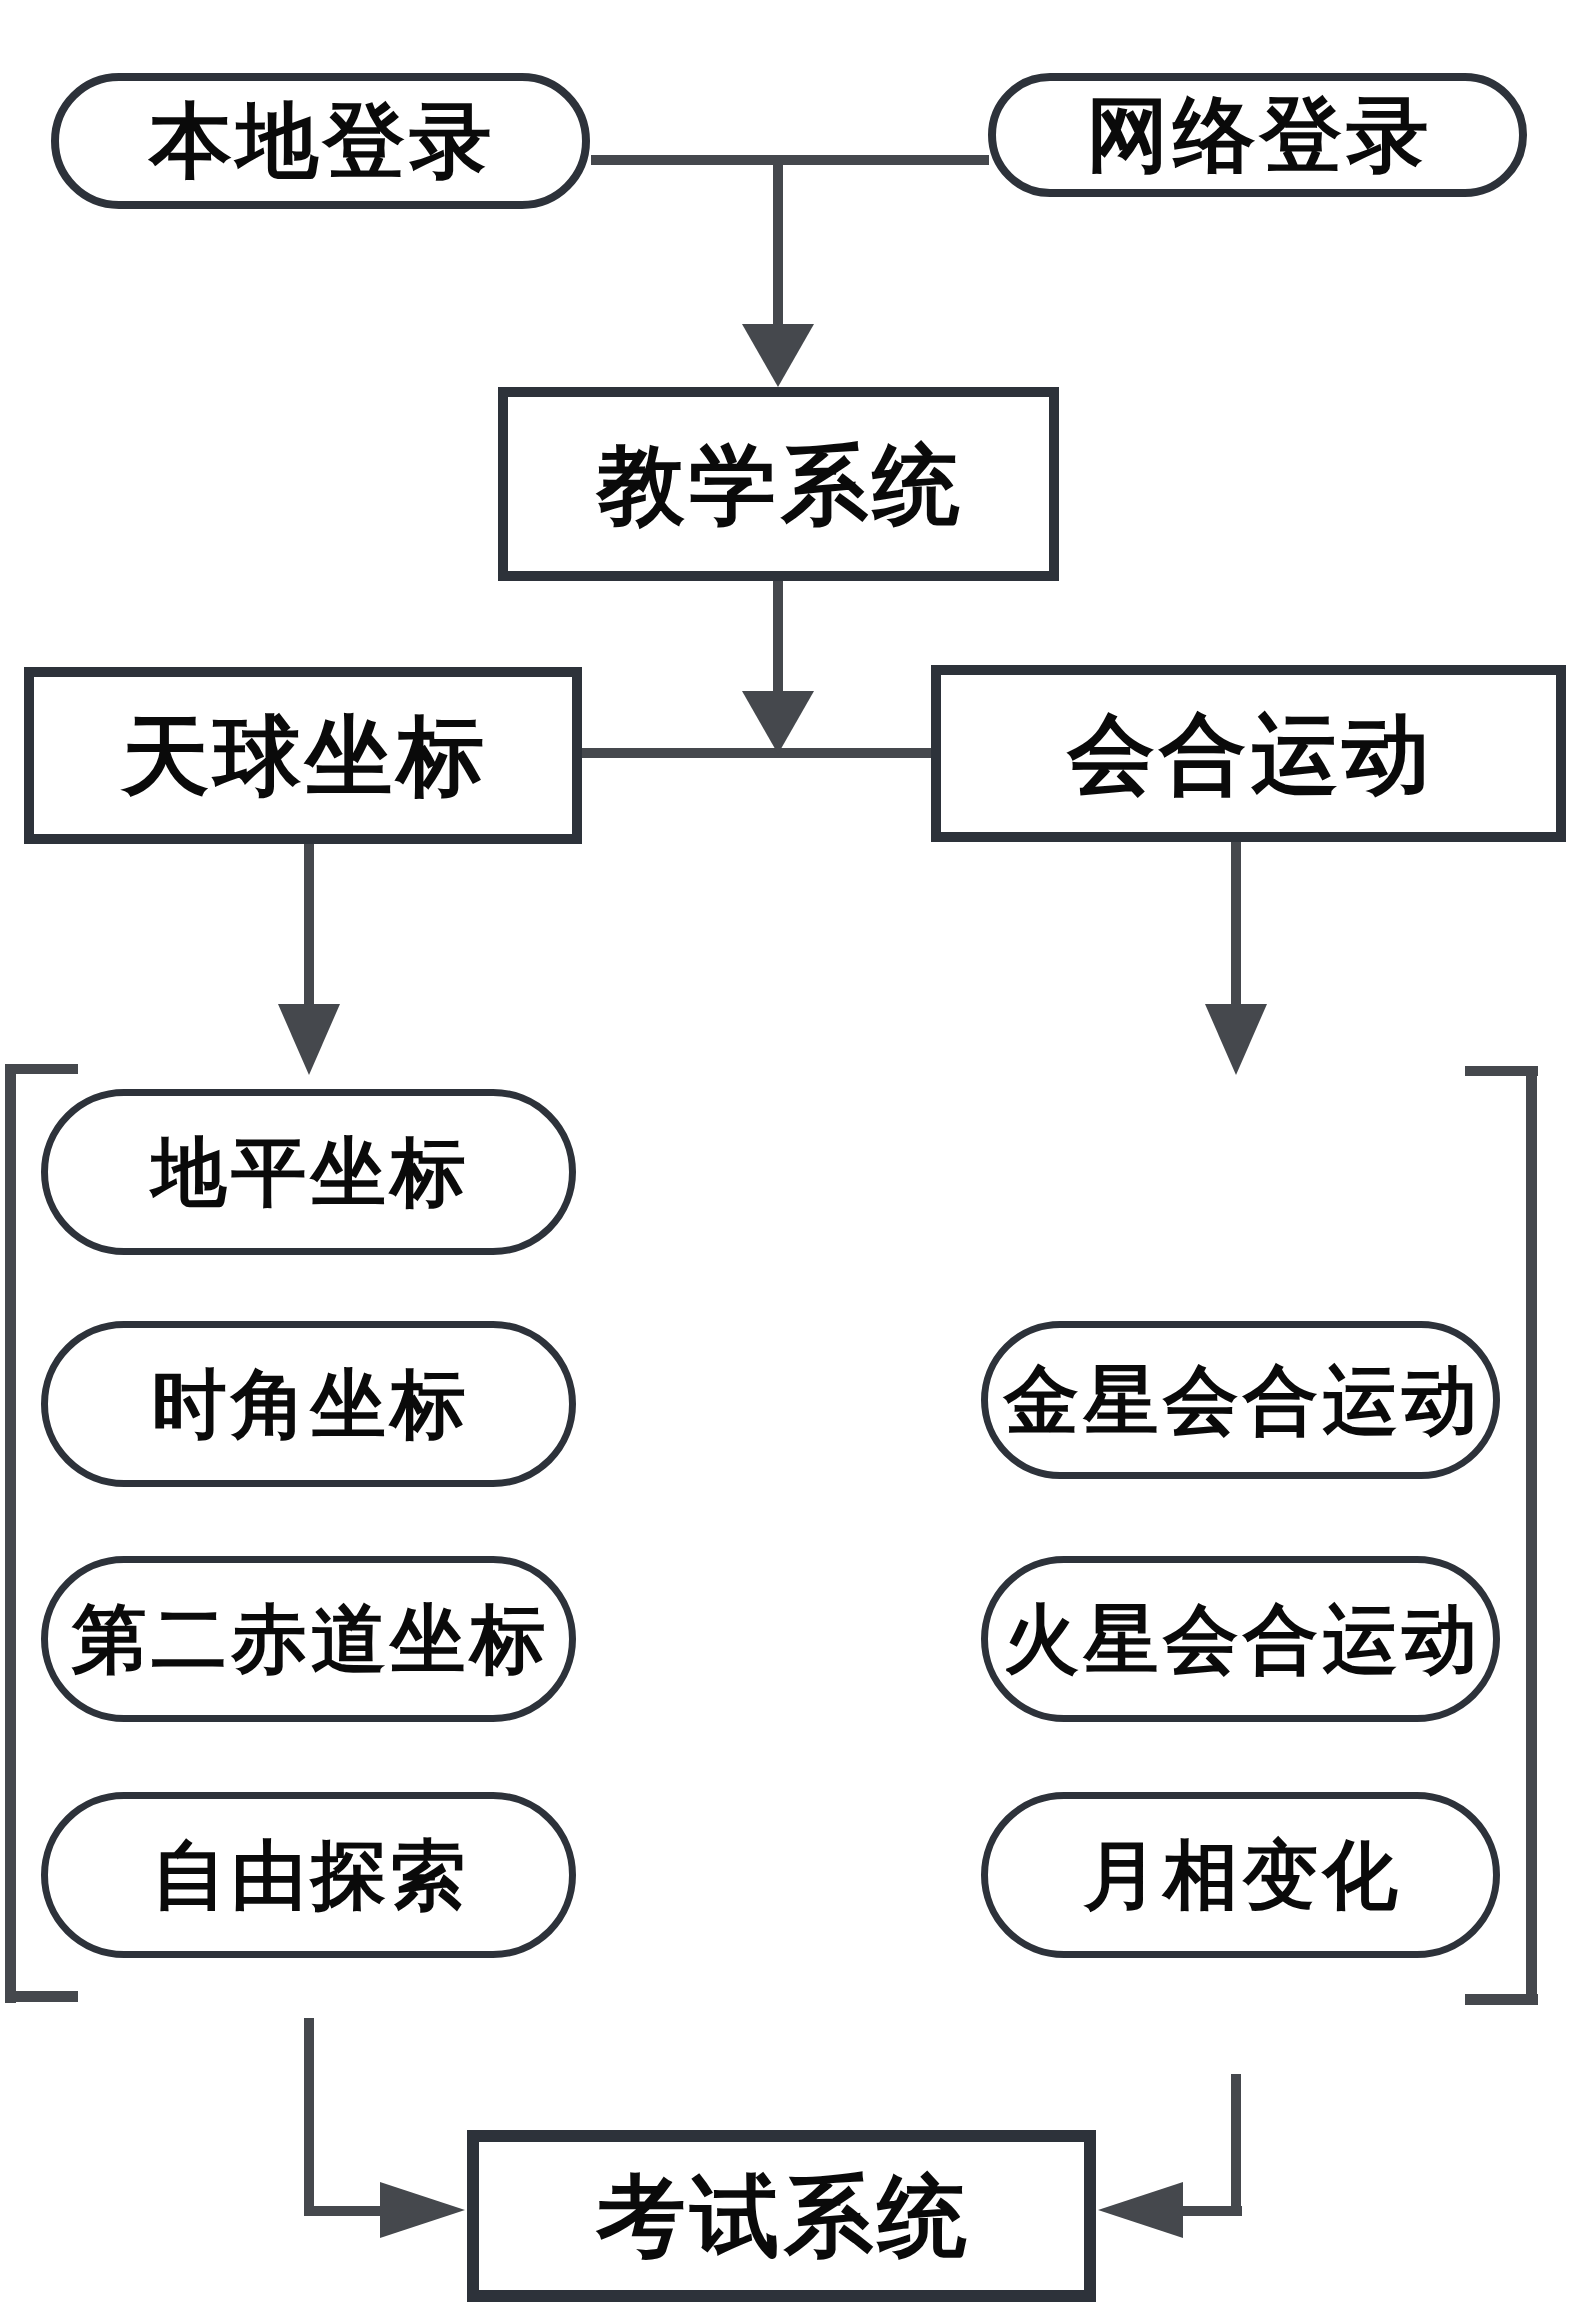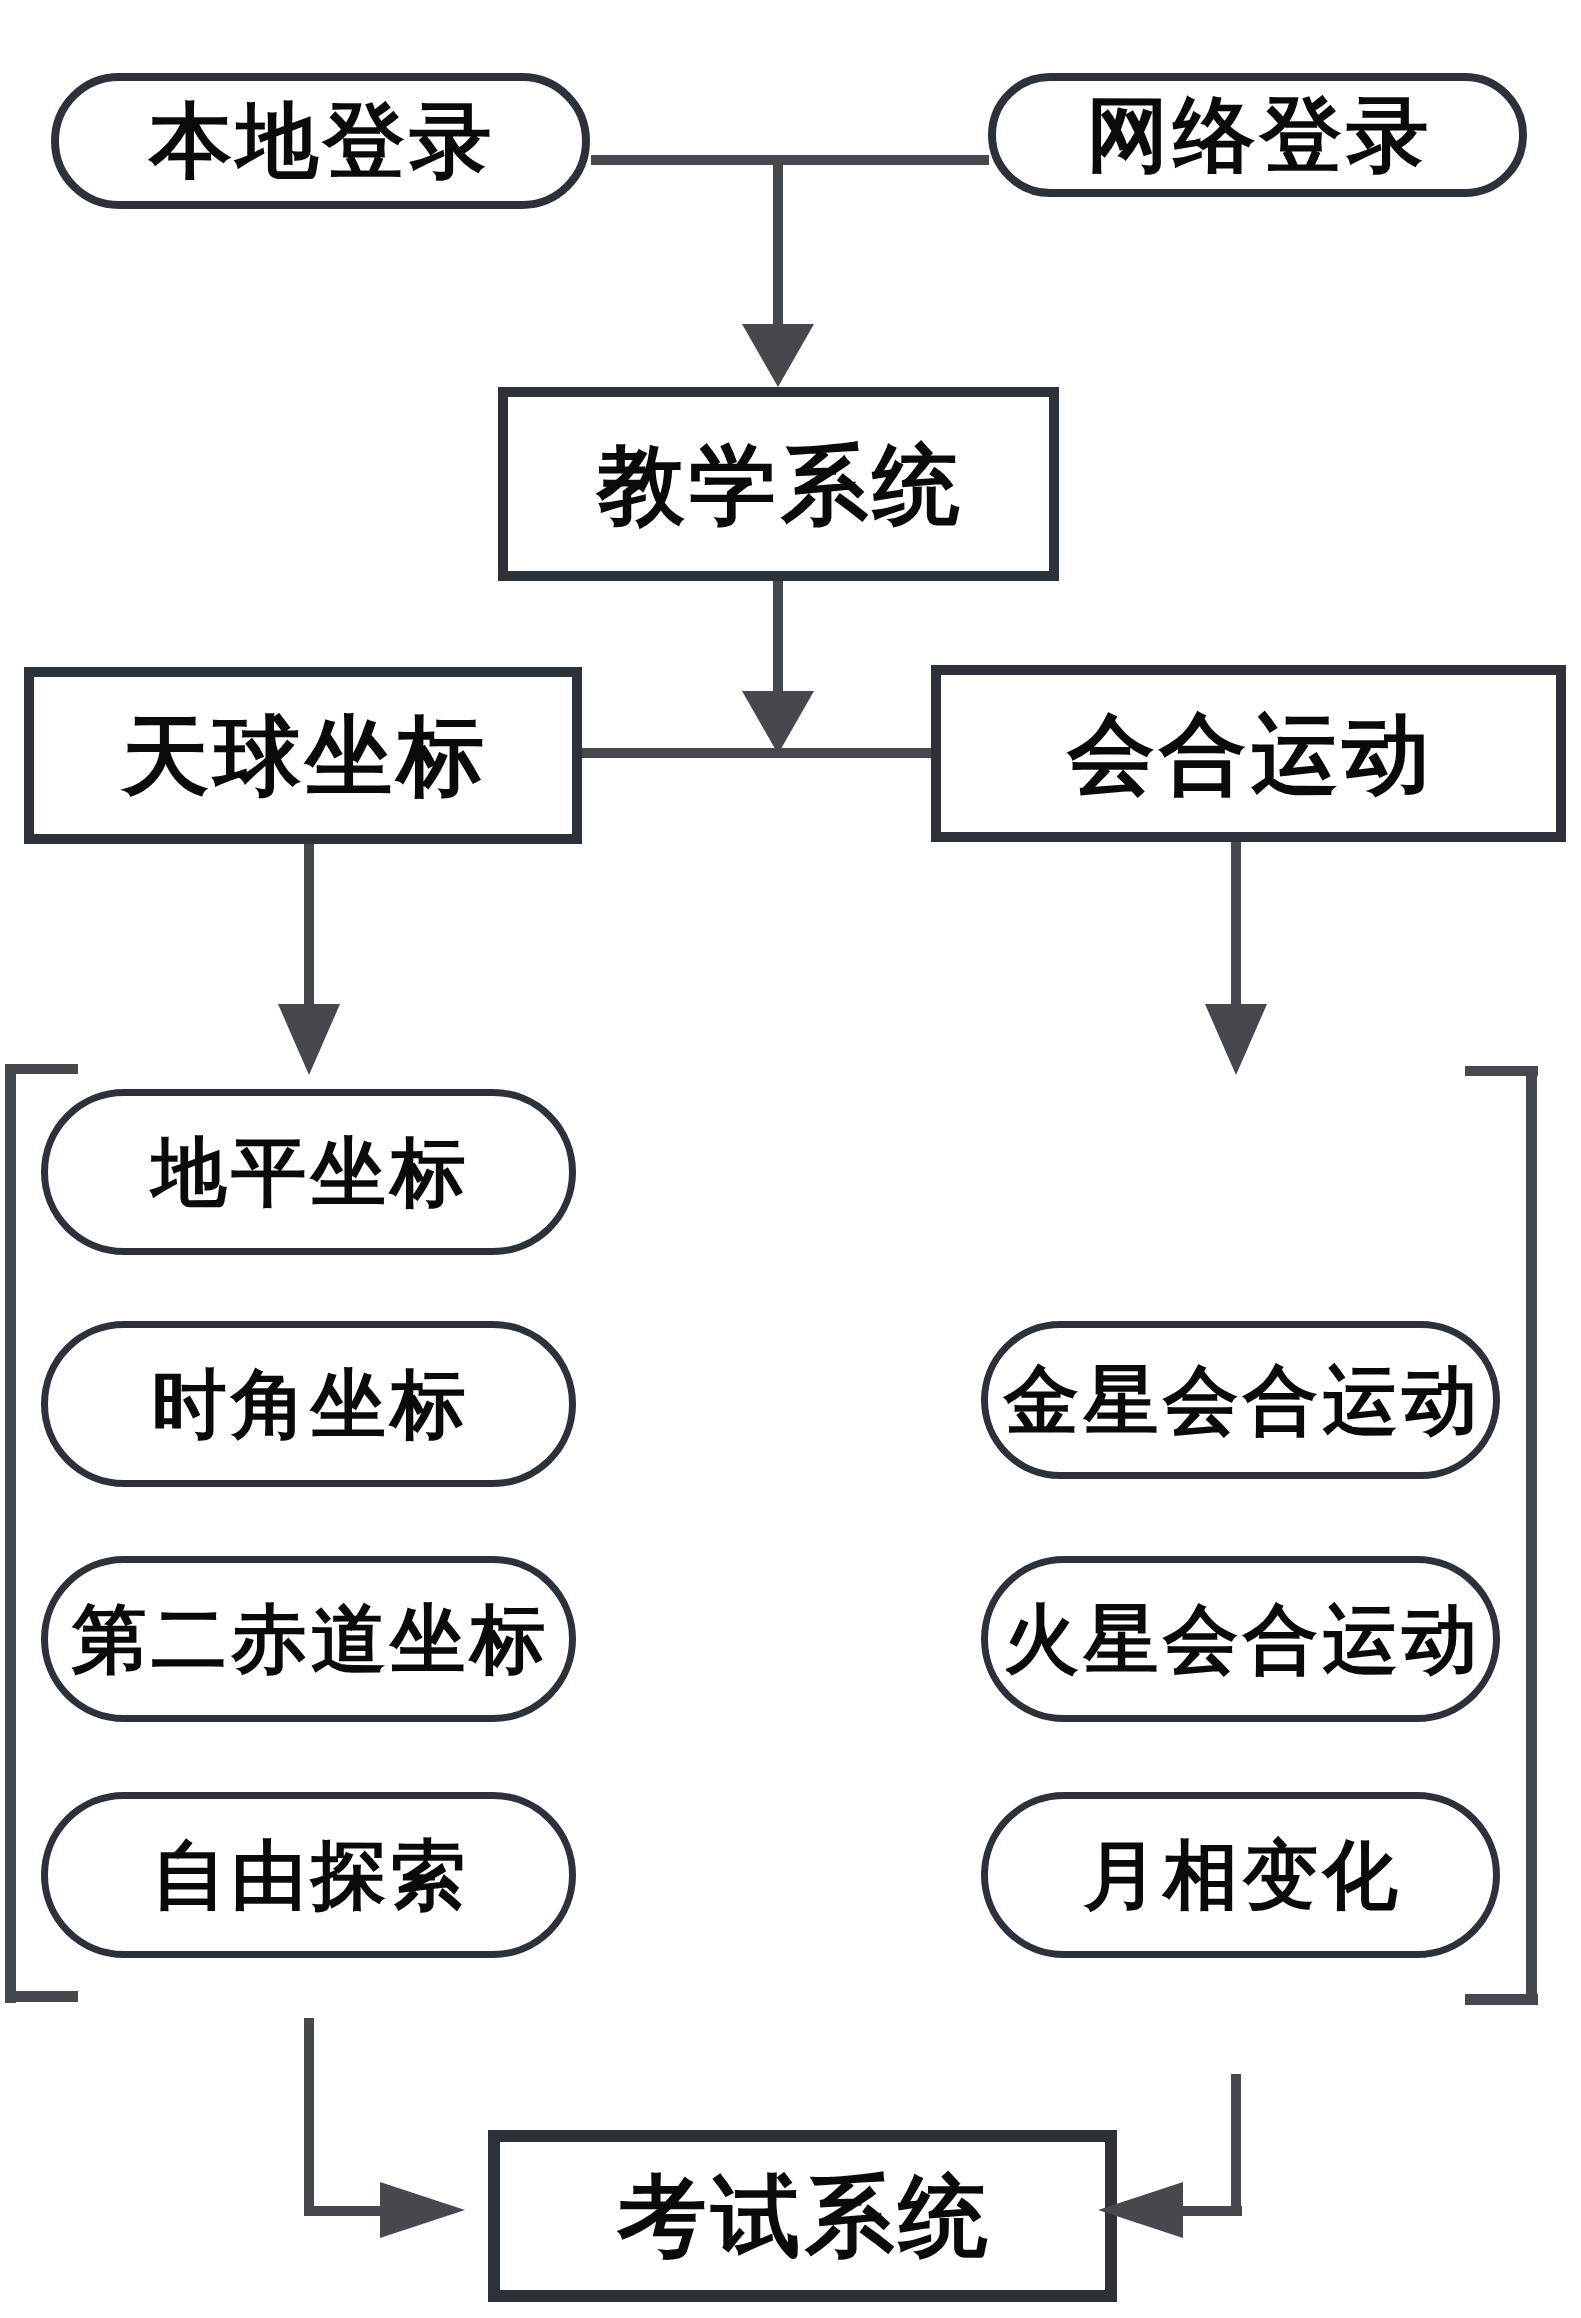--- a/index.html
+++ b/index.html
@@ -153,18 +153,18 @@
   <div class="node pill" style="left:981px;top:1321px;width:519px;height:158px;">
     <span class="label fs-col">金星会合运动</span>
   </div>
   <div class="node pill" style="left:981px;top:1556px;width:519px;height:166px;">
     <span class="label fs-col">火星会合运动</span>
   </div>
   <div class="node pill" style="left:981px;top:1792px;width:519px;height:166px;">
     <span class="label fs-col">月相变化</span>
   </div>
 
-  <div class="node rect-thick" style="left:488px;top:2130px;width:629px;height:172px;">
+  <div class="node rect-thick" style="left:467px;top:2130px;width:629px;height:172px;">
     <span class="label fs-exam">考试系统</span>
   </div>
 
 </div>
 
 
 </body></html>

